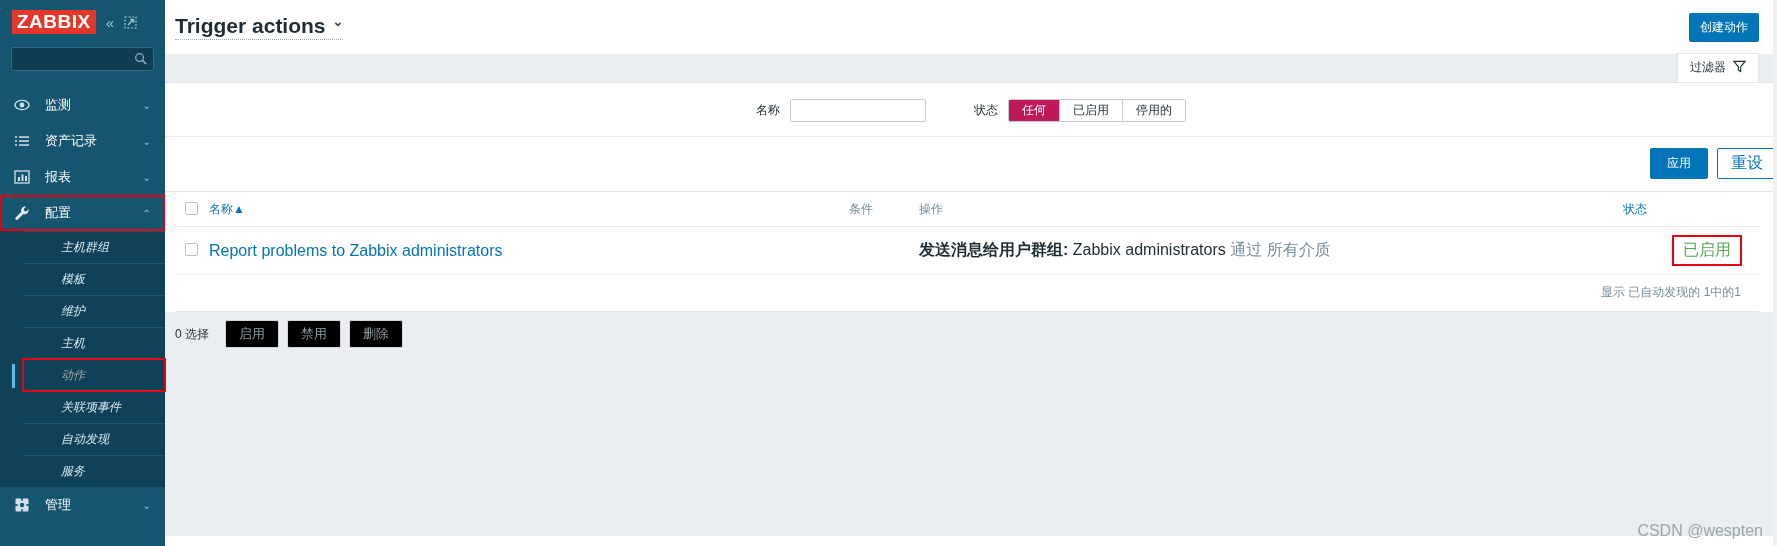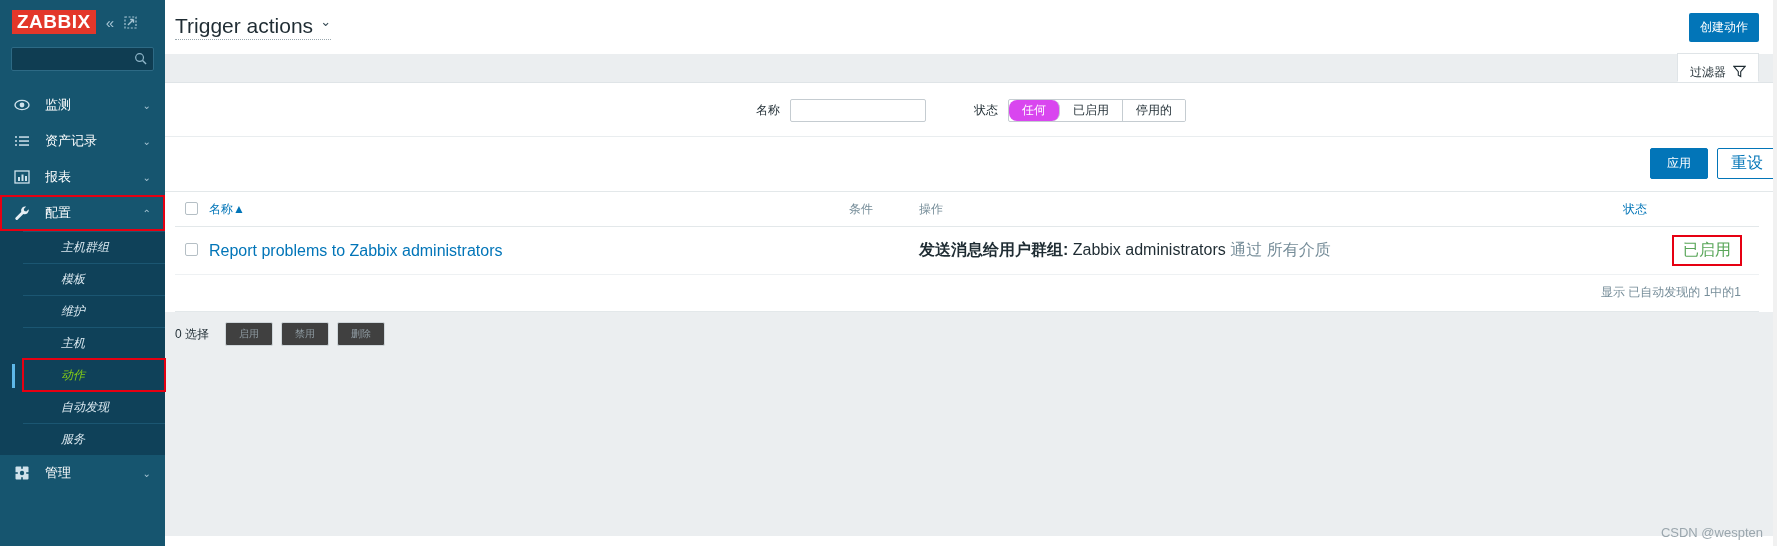--- a/index.html
+++ b/index.html
@@ -89,21 +89,21 @@
     display: flex; align-items: center;
     padding-left: 38px;
     font-size: 12px;
     color: #dbe9f0;
     border-top: 1px solid #1b5672;
     margin-left: 23px;
     position: relative;
     cursor: pointer;
     font-style: italic;
   }
-  .sub-item.selected { color: #84cc16; }
+  .sub-item.selected { color: #a3a3a3; }
   .sub-item.selected::before {
     content: "";
     position: absolute;
     left: -11px; top: 4px;
     width: 3px; height: 24px;
     background: #5fb8e8;
   }
   .sub-item.hl {
     outline: 2px solid #e60012;
     outline-offset: -1px;
@@ -114,21 +114,21 @@
   .main { flex: 1; height: 546px; background: #fff; position: relative; overflow: hidden; }
 
   .page-header {
     height: 54px;
     display: flex; align-items: center;
     padding: 0 18px 0 10px;
     background: #fff;
   }
   .page-title {
     font-size: 21px; color: #1f2c33;
-    font-weight: normal;
+    font-weight: bold;
     border-bottom: 1px dotted #9aa7ae;
     padding-bottom: 1px;
     display: inline-flex; gap: 7px;
     cursor: pointer;
   }
   .page-title .chev { font-size: 13px; color: #374b55; }
   .hdr-spacer { flex: 1; }
   .btn-create {
     background: #0275b8; color: #fff;
     border: 0; border-radius: 2px;
@@ -144,21 +144,21 @@
     border-bottom: 1px solid #dfe4e7;
     display: flex; justify-content: flex-end; align-items: flex-end;
     padding-right: 18px;
     position: relative;
   }
   .filter-tab {
     background: #fff;
     border: 1px solid #dfe4e7;
     border-bottom: 1px solid #fff;
     height: 29px;
-    display: flex; align-items: flex-end; gap: 7px;
+    display: flex; align-items: center; gap: 7px;
     padding: 0 12px;
     font-size: 12px; color: #1f2c33;
     cursor: pointer;
   }
   .filter-body {
     background: #fff;
     border-bottom: 1px solid #e3e8ea;
     padding: 16px 0 0 0;
   }
   .filter-row {
@@ -187,21 +187,21 @@
     border-right: 1px solid #c5ccd1;
     background: #fff;
     font-size: 12px;
     color: #1f2c33;
     padding: 0 13px;
     cursor: pointer;
     height: 100%;
     font-family: "Liberation Sans", sans-serif;
   }
   .seg button:last-child { border-right: 0; }
-  .seg button.on { background: #d946ef; color: #fff; border-radius: 8px; }
+  .seg button.on { background: #be185d; color: #fff; }
 
   .filter-actions {
     border-top: 1px solid #e9edef;
     display: flex; justify-content: flex-end; gap: 9px;
     padding: 11px 0 12px 0;
   }
   .btn-apply {
     background: #0275b8; color: #fff; border: 1px solid #0275b8;
     border-radius: 2px; font-size: 12px; padding: 4px 16px; cursor: pointer;
     font-family: "Liberation Sans", sans-serif;
@@ -260,30 +260,30 @@
   }
 
   .bulk-bar {
     background: #ebeef0;
     padding: 11px 0 11px 10px;
     display: flex; align-items: center; gap: 8px;
     height: 44px;
   }
   .bulk-count { font-size: 12px; color: #1f2c33; margin-right: 8px; }
   .btn-disabled {
-    background: #404040; color: #8e9aa1;
+    background: #000000; color: #8e9aa1;
     border: 1px solid #cfd6da; border-radius: 2px;
-    font-size: 10px; padding: 4px 13px; cursor: default;
+    font-size: 13px; padding: 4px 13px; cursor: default;
     font-family: "Liberation Sans", sans-serif;
   }
   .page-rest { background: #ebeef0; height: 180px; }
 
   .watermark {
     position: absolute; right: 14px; bottom: 6px;
-    font-size: 13px; color: #9aa6ad;
+    font-size: 16px; color: #9aa6ad;
   }
   .edge-right {
     position: absolute; right: 0; top: 0; width: 4px; height: 546px;
     background: #f1f1f1;
   }
 </style>
 </head>
 <body>
 
 <div class="app">
@@ -371,20 +371,23 @@
           <span>模板</span>
         </div>
         <div class="sub-item">
           <span>维护</span>
         </div>
         <div class="sub-item">
           <span>主机</span>
         </div>
         <div class="sub-item selected hl">
           <span>动作</span>
+        </div>
+        <div class="sub-item">
+          <span>关联项事件</span>
         </div>
         <div class="sub-item">
           <span>自动发现</span>
         </div>
         <div class="sub-item">
           <span>服务</span>
         </div>
       </div>
 
       <div class="m-item">

